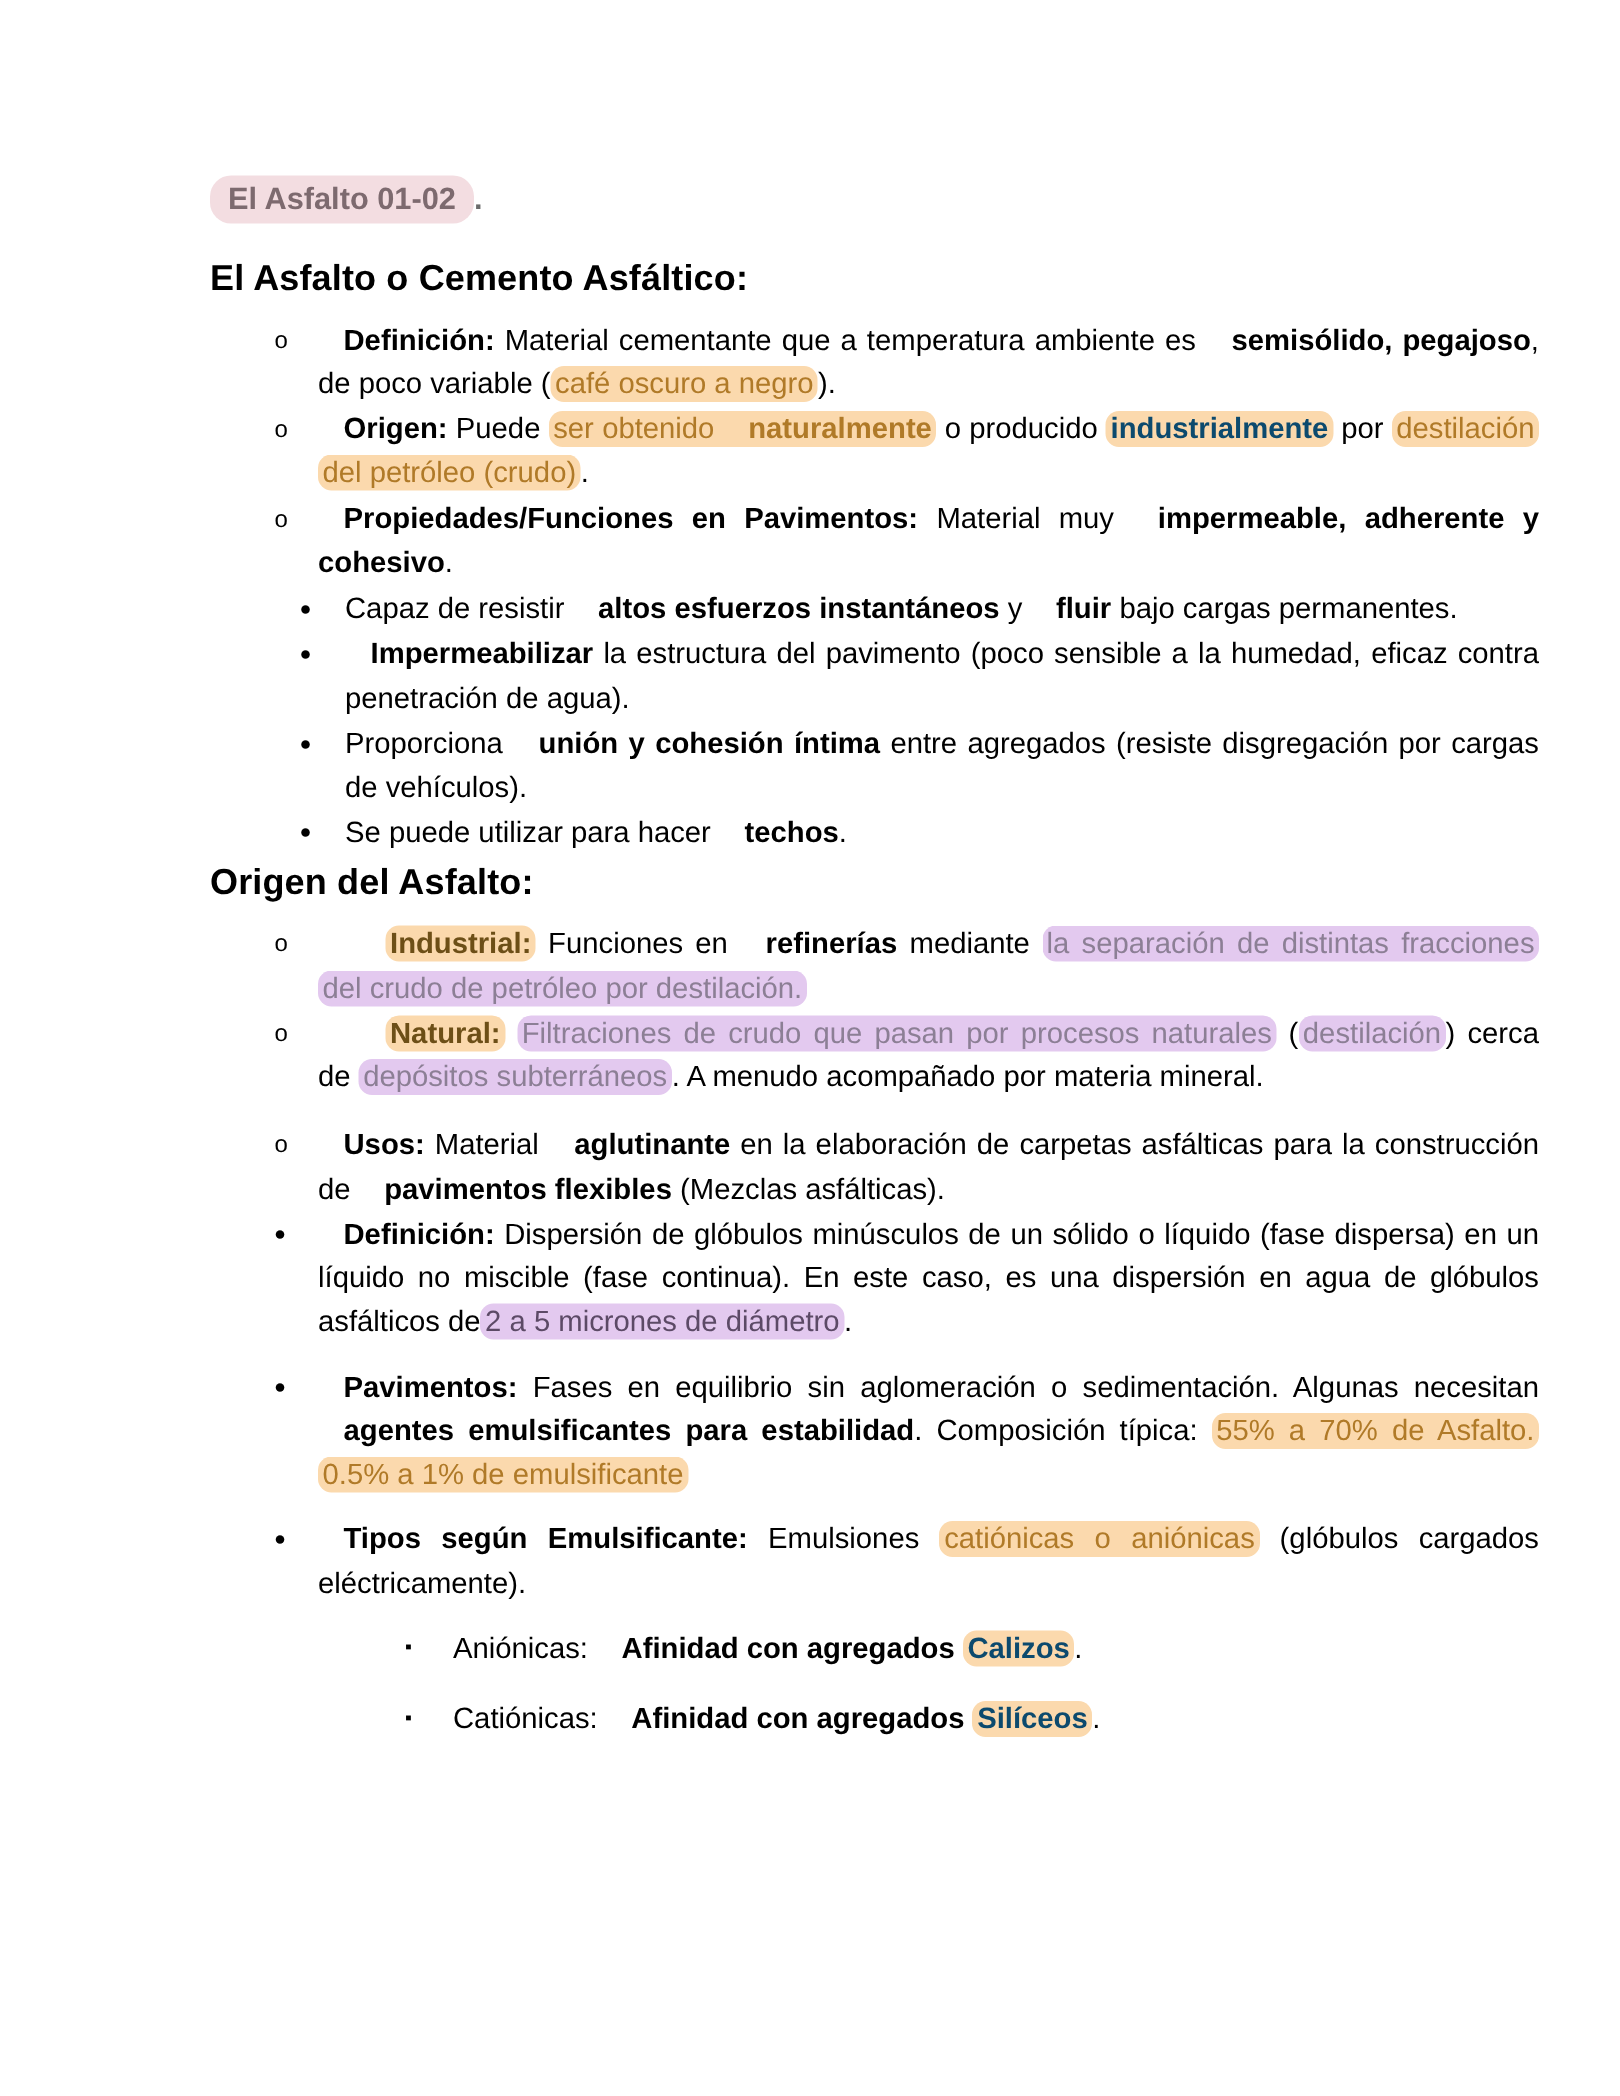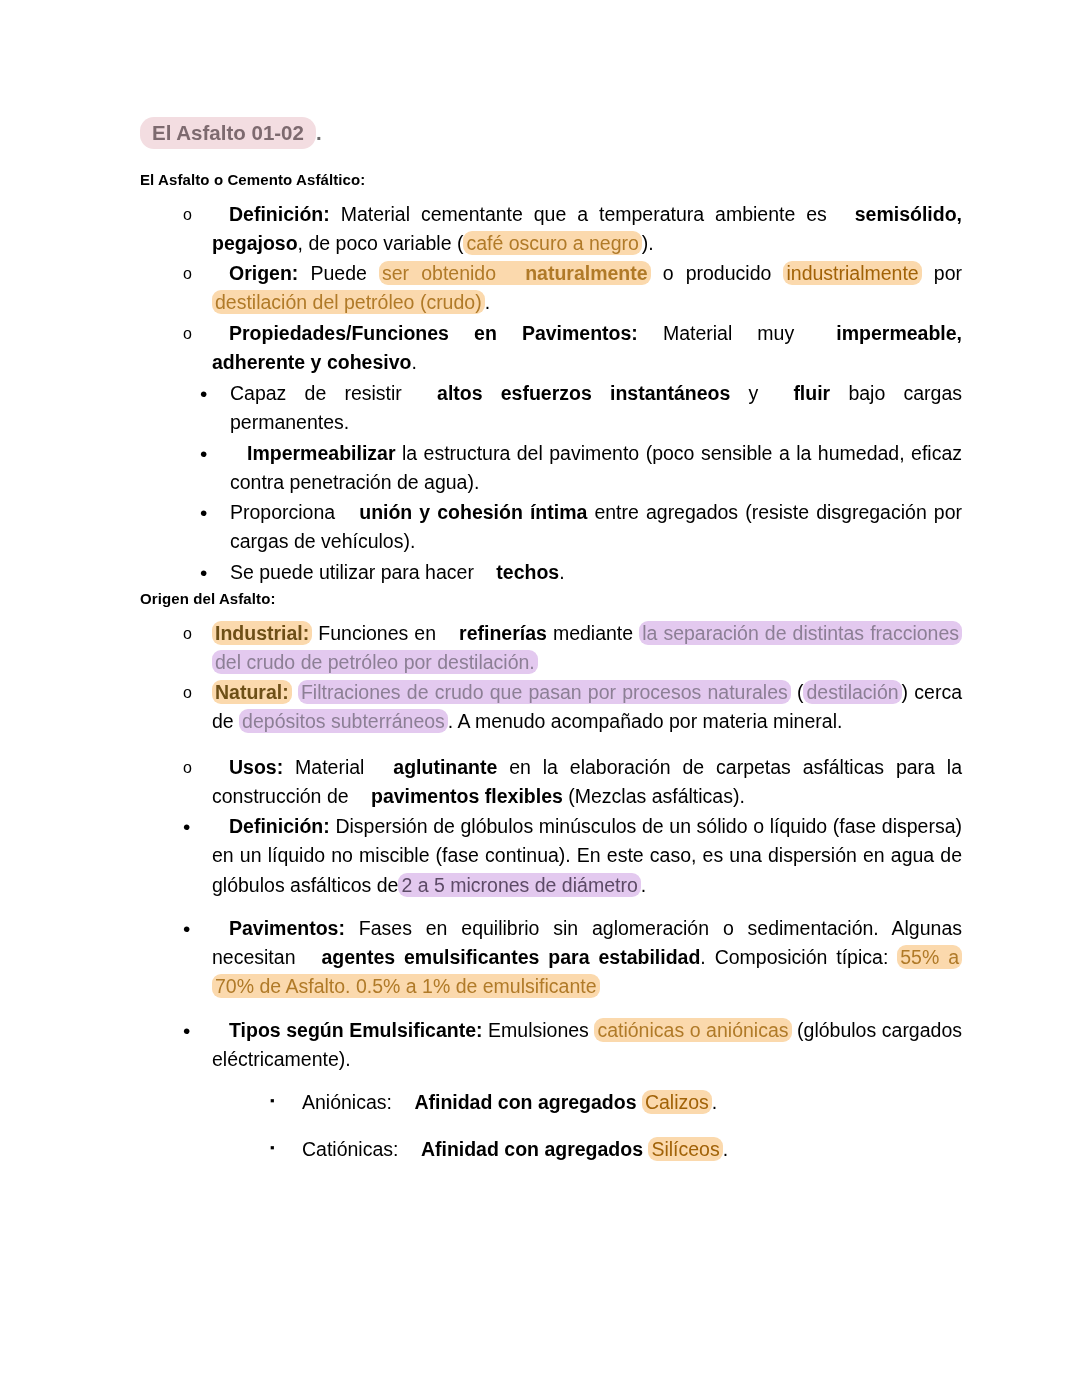--- a/index.html
+++ b/index.html
@@ -12,21 +12,21 @@
     height: 1397px;
     font-family: "Liberation Sans", sans-serif;
     color: #000000;
     -webkit-font-smoothing: antialiased;
   }
   .page {
     position: relative;
     width: 1080px;
     height: 1191px;
     box-sizing: border-box;
-    padding: 118px 118px 40px 140px;
+    padding: 118px 54px 40px 140px;
   }
 
   
   .doc-title-wrap {
     margin: 0 0 20px 0;
   }
   .doc-title {
     display: inline;
     font-size: 20.5px;
     font-weight: bold;
@@ -36,21 +36,21 @@
     border-radius: 14px;
     line-height: 1.5;
   }
   .doc-title-tail {
     font-size: 20.5px;
     font-weight: bold;
     color: #6b6b6b;
   }
 
   h2.section-heading {
-    font-size: 15px;
+    font-size: 24px;
     font-weight: bold;
     color: #000;
     margin: 0 0 9px 0;
     padding: 0;
     line-height: 1.45;
     letter-spacing: 0.1px;
   }
   h2.section-heading.spaced-top { }
 
   ul.lvl1, ul.lvl2, ul.lvl3 {
@@ -107,24 +107,25 @@
     background: #fbd9ad;
     color: #b07a28;
     border-radius: 9px;
     padding: 1px 3px;
     box-decoration-break: clone;
     -webkit-box-decoration-break: clone;
   }
   .hl-orange.dark {
     color: #6d4f17;
     font-weight: bold;
+    margin-left: 45px;
   }
   .hl-orange.plain-bold {
-    color: #a16207;
-    font-weight: normal;
+    color: #0c4a6e;
+    font-weight: bold;
   }
   .hl-purple {
     background: #e3c9ef;
     color: #8c7f95;
     border-radius: 9px;
     padding: 1px 3px;
     box-decoration-break: clone;
     -webkit-box-decoration-break: clone;
   }
   .hl-purple.dark {

